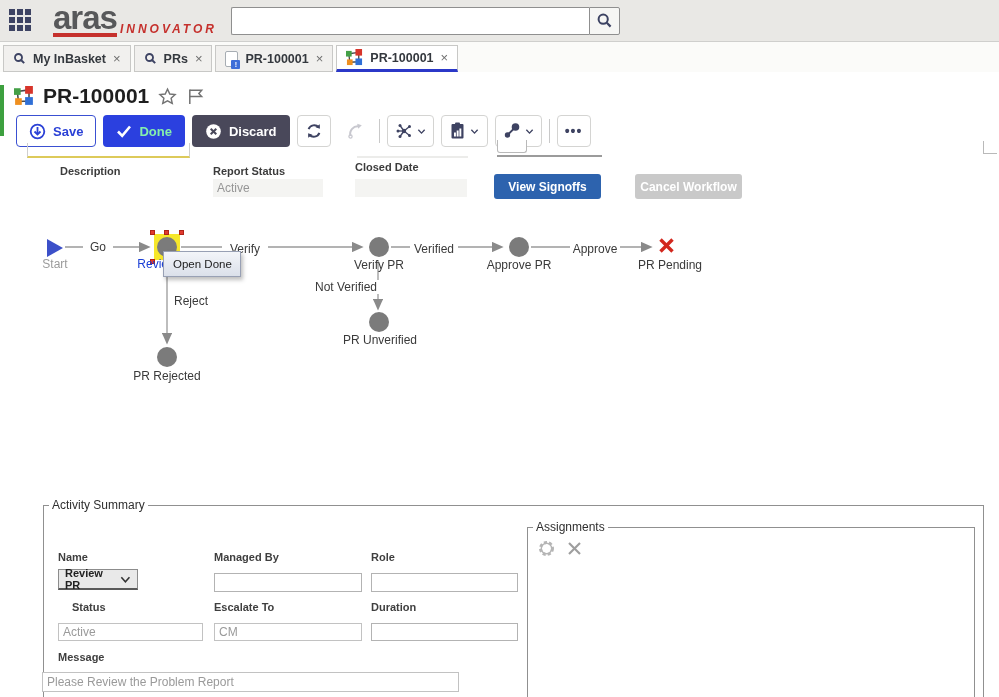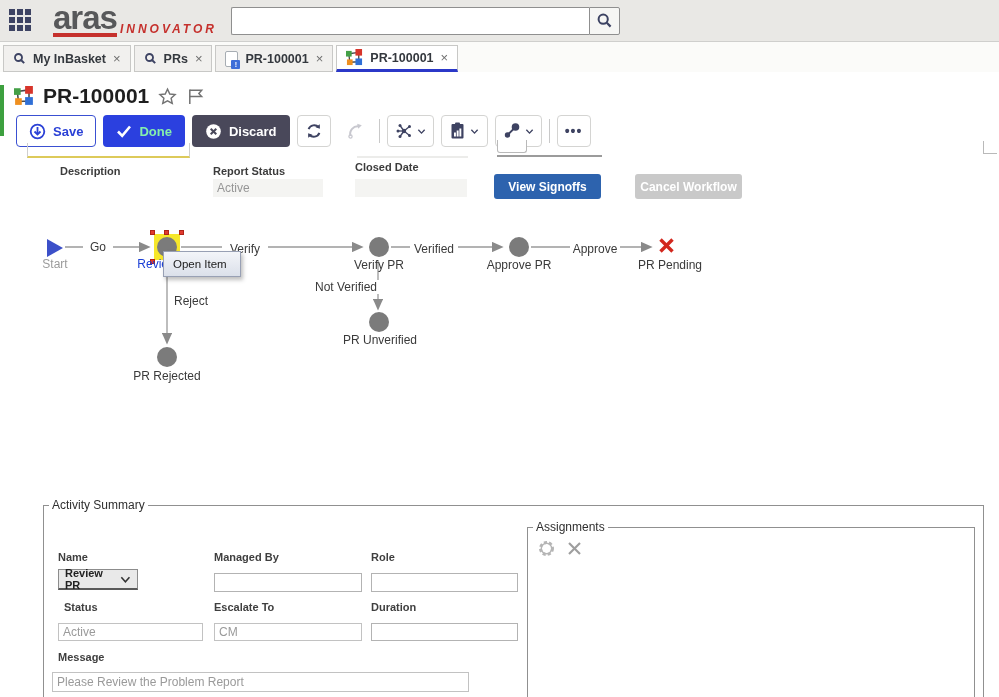--- a/index.html
+++ b/index.html
@@ -329,21 +329,21 @@
 
   <div class="wfsel">
     <span class="circ"></span>
     <span class="handle" style="left:-4px; top:-4px;"></span>
     <span class="handle" style="right:-4px; top:-4px;"></span>
     <span class="handle" style="left:-4px; bottom:-4px;"></span>
     <span class="handle" style="left:10px; top:-4px;"></span>
   </div>
   <div class="wflabel sel" style="left:135px; top:257px; width:64px;">Review PR</div>
 
-  <div class="ctxmenu">Open Item</div>
+  <div class="ctxmenu">Open Done</div>
 
   <div class="wflabel onrail" style="left:222px; top:242px; width:46px;">Verify</div>
   <div class="wfnode" style="left:369px; top:237px;"></div>
   <div class="wflabel" style="left:349px; top:258px; width:60px;">Verify PR</div>
 
   <div class="wflabel onrail" style="left:312px; top:280px; width:68px;">Not Verified</div>
   <div class="wfnode" style="left:369px; top:312px;"></div>
   <div class="wflabel" style="left:338px; top:333px; width:84px;">PR Unverified</div>
 
   <div class="wflabel" style="left:174px; top:294px; text-align:left;">Reject</div>
@@ -370,29 +370,29 @@
     <span>Review PR</span>
     <svg width="11" height="9" viewBox="0 0 12 10">
       <polyline points="1.5,2.5 6,7.5 10.5,2.5" fill="none" stroke="#333" stroke-width="1.7"></polyline>
     </svg>
   </div>
   <div class="alabel" style="left:214px; top:551px;">Managed By</div>
   <input class="ainput" style="left: 214px; top: 573px; width: 148px; height: 19px;" value="">
   <div class="alabel" style="left:371px; top:551px;">Role</div>
   <input class="ainput" style="left: 371px; top: 573px; width: 147px; height: 19px;" value="">
 
-  <div class="alabel" style="left:64px; top:601px;">Status</div>
+  <div class="alabel" style="left:72px; top:601px;">Status</div>
   <input class="ainput gray" style="left: 58px; top: 623px; width: 145px; height: 18px;" readonly="" value="Active">
   <div class="alabel" style="left:214px; top:601px;">Escalate To</div>
   <input class="ainput gray" style="left: 214px; top: 623px; width: 148px; height: 18px;" readonly="" value="CM">
   <div class="alabel" style="left:371px; top:601px;">Duration</div>
   <input class="ainput" style="left: 371px; top: 623px; width: 147px; height: 18px;" value="">
 
   <div class="alabel" style="left:58px; top:651px;">Message</div>
-  <input class="ainput gray" style="left: 52px; top: 672px; width: 417px; height: 20px;" readonly="" value="Please Review the Problem Report">
+  <input class="ainput gray" style="left: 42px; top: 672px; width: 417px; height: 20px;" readonly="" value="Please Review the Problem Report">
 
   <fieldset class="fs-assign">
     <legend>Assignments</legend>
   </fieldset>
 
   <div class="assigntools">
     <svg width="19" height="19" viewBox="0 0 19 19">
       <circle cx="9.5" cy="9.5" r="6" fill="none" stroke="#b5b5b5" stroke-width="3" stroke-dasharray="3 2"></circle>
       <circle cx="9.5" cy="9.5" r="5.2" fill="none" stroke="#b5b5b5" stroke-width="1.4"></circle>
     </svg>

